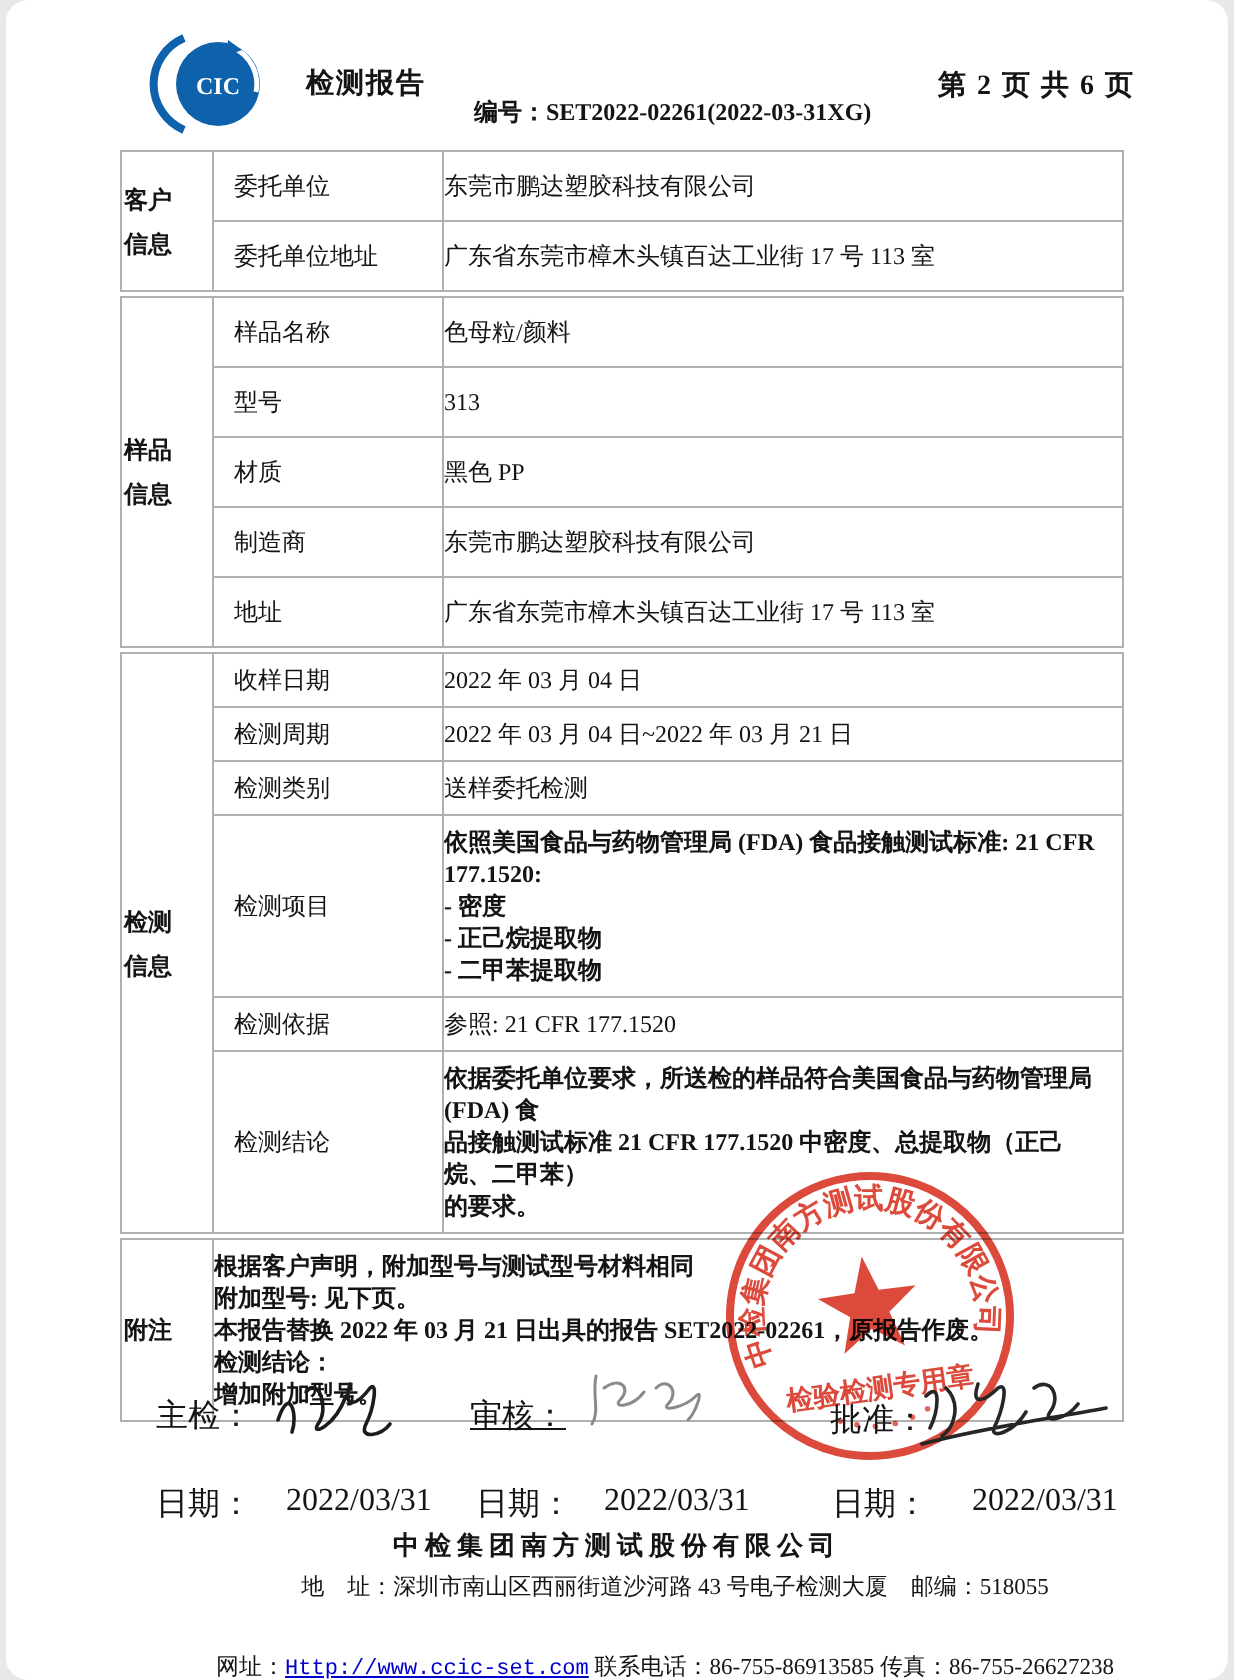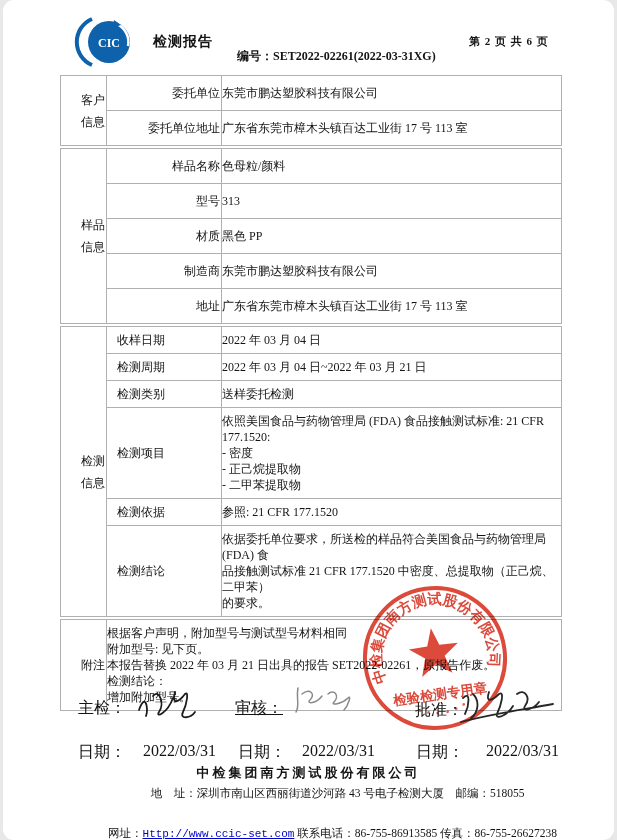--- a/index.html
+++ b/index.html
@@ -3,32 +3,32 @@
 <meta charset="utf-8">
 <style>
   html,body{margin:0;padding:0;background:#e8e8e8;}
   .page{
     position:relative;width:611px;height:840px;margin:0 auto;background:#ffffff;
     font-family:"Liberation Serif","DejaVu Serif",serif;color:#141414;overflow:hidden;border-radius:11px;
   }
   
   .hdr-title{position:absolute;left:150px;top:33px;font-size:14px;font-weight:bold;letter-spacing:1px;}
   .hdr-no{position:absolute;left:234px;top:48px;font-size:12px;font-weight:bold;}
-  .hdr-page{position:absolute;left:466px;top:34px;font-size:11px;font-weight:bold;letter-spacing:1px;}
+  .hdr-page{position:absolute;left:466px;top:34px;font-size:14px;font-weight:bold;letter-spacing:1px;}
   .logo{position:absolute;left:62px;top:16px;}
   
   .content{position:absolute;left:57px;top:75px;width:502px;}
   table.rt{border-collapse:collapse;table-layout:fixed;width:502px;margin:0 0 2px 0;}
   table.rt td{border:1px solid #b0b0b0;font-size:12px;vertical-align:middle;overflow:hidden;}
-  .gcell{width:43px;text-align:right;line-height:22px;}
+  .gcell{width:43px;text-align:left;line-height:22px;font-weight:bold;}
   .lcell{width:103px;padding-left:10px;}
   .vcell{padding-left:0;padding-right:6px;}
-  .h32{height:32px;text-align:right;}
+  .h32{height:32px;}
   .h24{height:24px;}
-  .multi{padding-top:5px;padding-bottom:5px;line-height:16px;}
+  .multi{padding-top:5px;padding-bottom:5px;line-height:16px;font-weight:bold;}
   .multi div{line-height:16px;}
   
   .stamp{position:absolute;left:356px;top:582px;width:152px;height:152px;
          transform:rotate(-8deg);opacity:.92;mix-blend-mode:multiply;z-index:5;}
   
   .sig-label{position:absolute;font-size:16px;}
   .sig-svg{position:absolute;}
   .date-label{position:absolute;font-size:16px;}
   .date-val{position:absolute;font-size:16px;}
   

